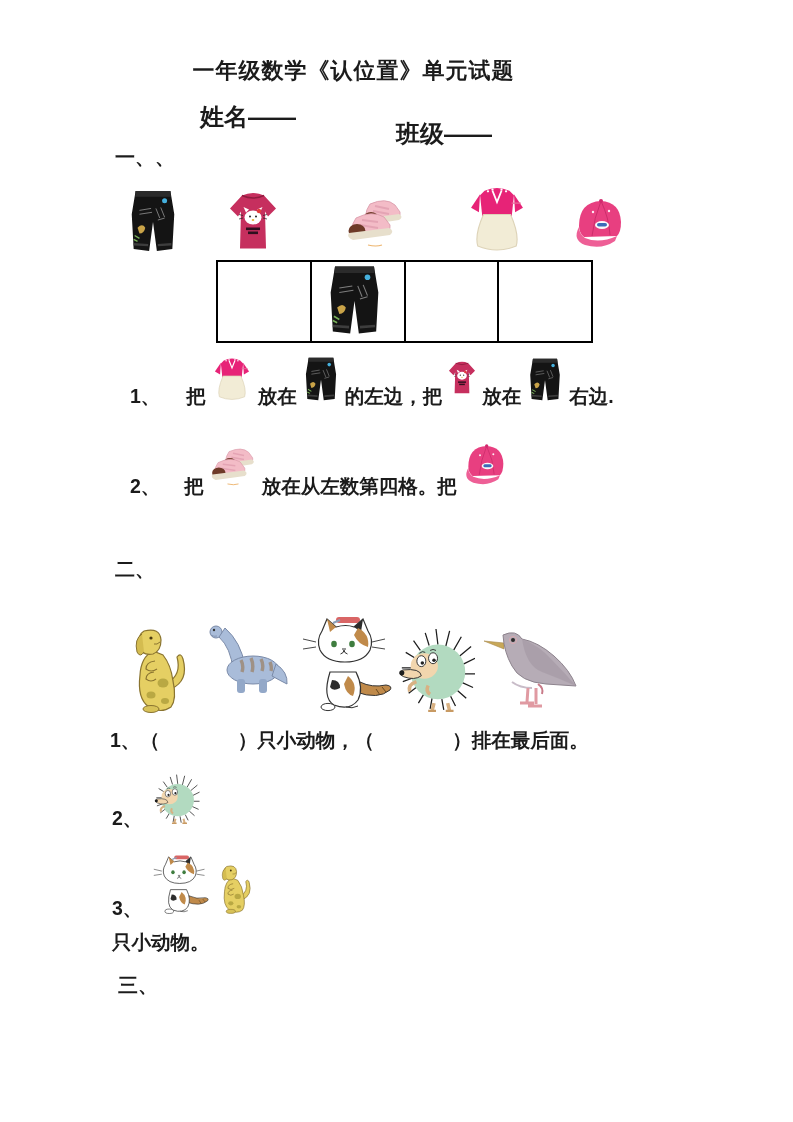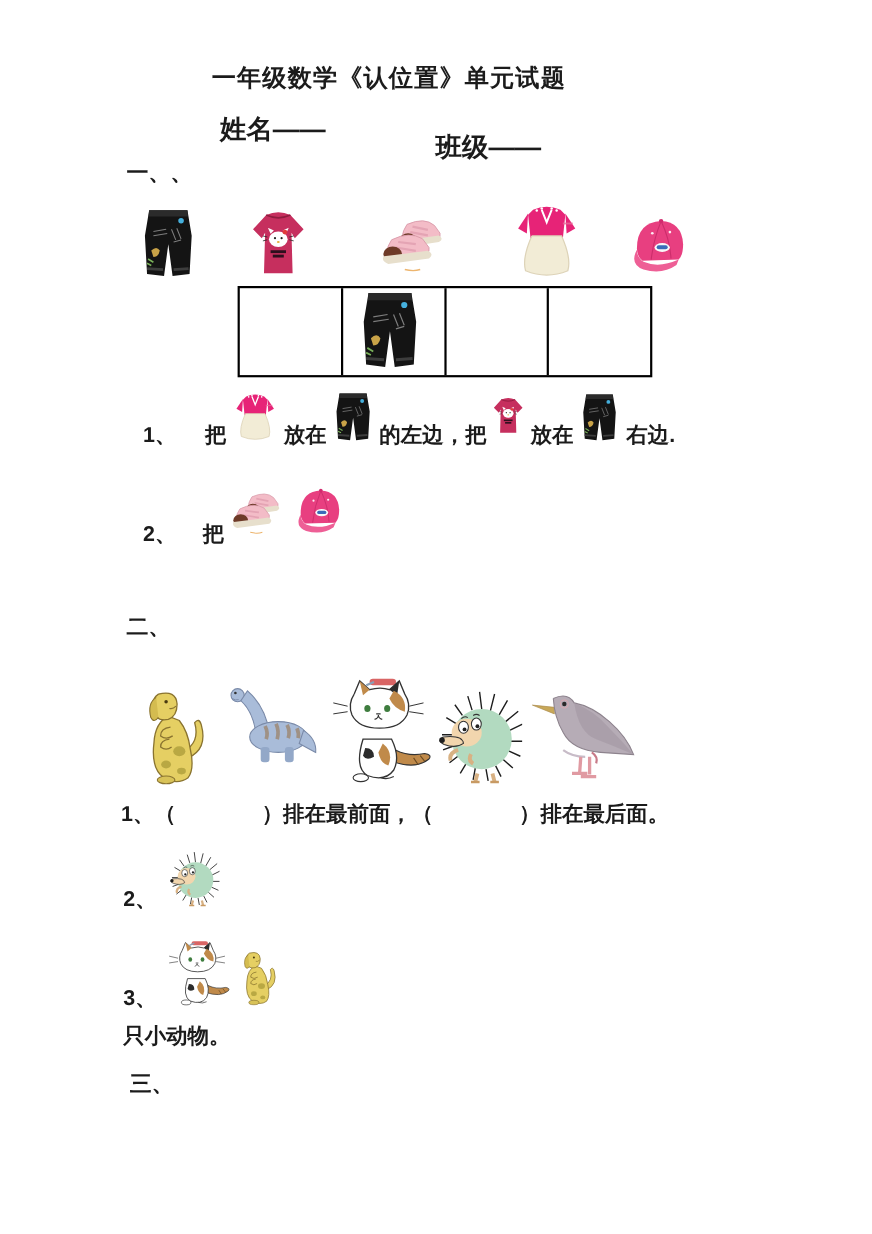--- a/index.html
+++ b/index.html
@@ -231,20 +231,21 @@
       </svg>
     <span class="qtext">右边.</span>
   </div>
 
   <div class="abs qrow" style="left:130px;top:432px;height:66px;">
     <span class="qtext num2">2、</span>
     <span class="qtext">把</span>
     <svg class="fig" style="margin-bottom:9px;" width="52" height="44" viewBox="0 0 66 55">
         <use href="#sym-shoes"></use>
       </svg>
+    <span class="qtext">放在从左数第四格。把</span>
     <svg class="fig" style="margin-bottom:7px;" width="50" height="55" viewBox="0 0 60 60">
         <use href="#sym-cap"></use>
       </svg>
   </div>
 
   <div class="abs sec-h" style="top:556px;left:115px;">二、</div>
 
   <svg class="abs fig" style="left:127px;top:627px;" width="66" height="88" viewBox="0 0 66 88">
       <use href="#sym-dog"></use>
     </svg>
@@ -255,21 +256,21 @@
       <use href="#sym-cat"></use>
     </svg>
   <svg class="abs fig" style="left:395px;top:621px;" width="80" height="93" viewBox="0 0 82 95">
       <use href="#sym-hedge"></use>
     </svg>
   <svg class="abs fig" style="left:482px;top:626px;" width="96" height="86" viewBox="0 0 96 86">
       <use href="#sym-bird"></use>
     </svg>
 
   <div class="abs qtext" style="left:110px;top:728px;">
-    <span>1、</span><span>（　　　　）排在最前面，（　　　　）排在最后面。</span>
+    <span>1、</span><span>（　　　　）只小动物，（　　　　）排在最后面。</span>
   </div>
 
   <div class="abs qrow" style="left:112px;top:768px;height:62px;">
     <span class="qtext numsm">2、</span>
     <svg class="fig" width="50" height="55" viewBox="0 0 82 95">
         <use href="#sym-hedge"></use>
       </svg>
   </div>
 
   <div class="abs qrow" style="left:112px;top:852px;height:68px;">

